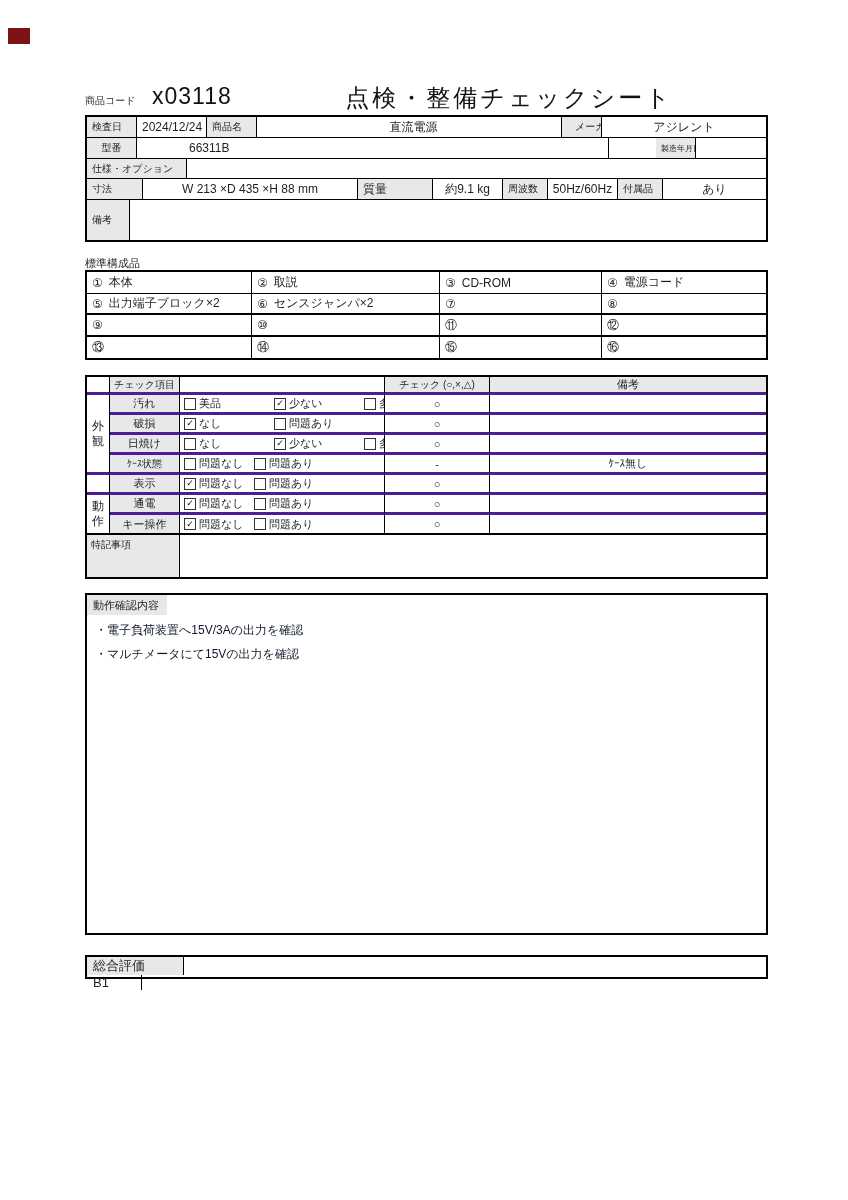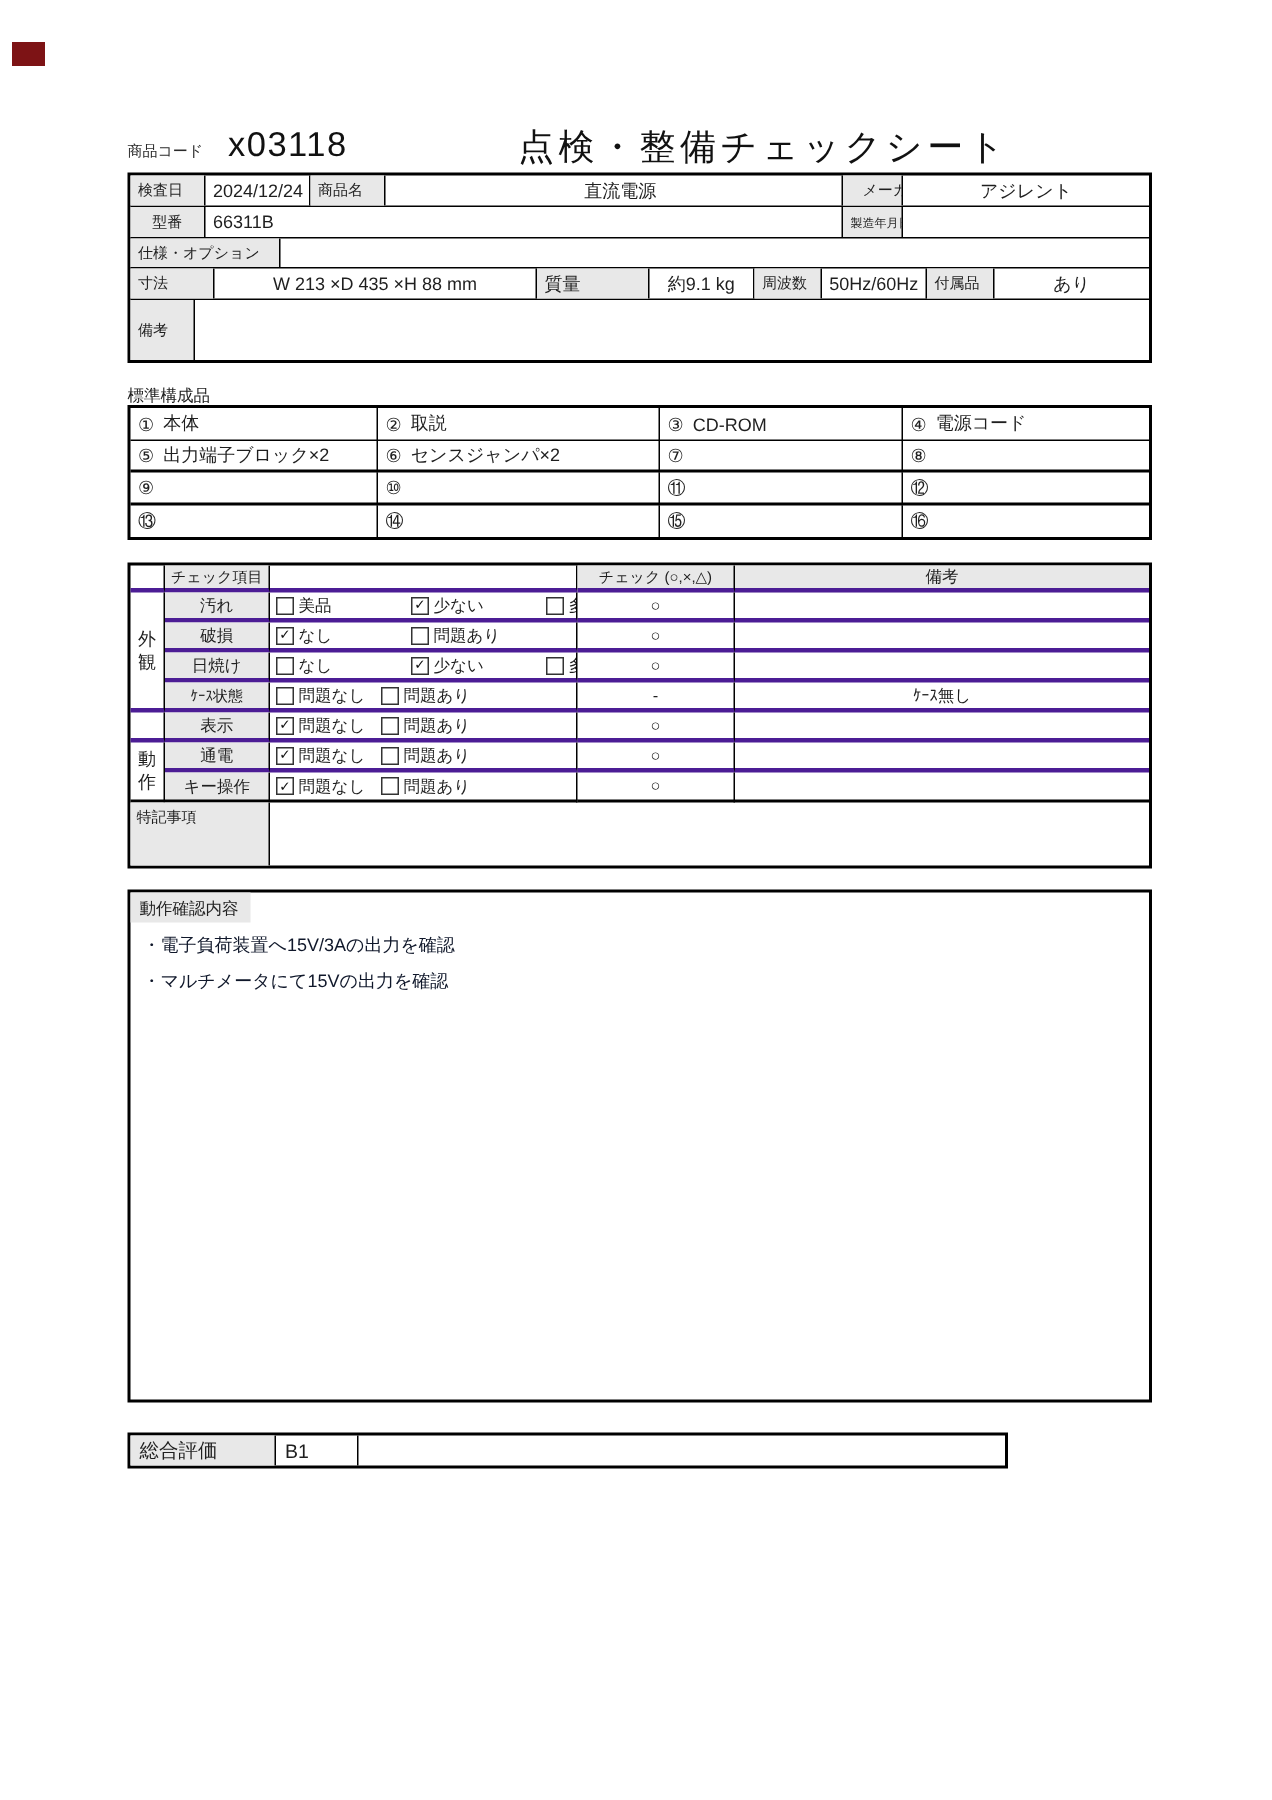--- a/index.html
+++ b/index.html
@@ -70,21 +70,21 @@
 
   <div class="abs tbl" style="left:85px;top:115px;width:683px;">
     <div class="frow" style="height:21px;">
       <div class="cell lbl sm" style="width:50px;">検査日</div>
       <div class="cell" style="width:70px;">2024/12/24</div>
       <div class="cell lbl sm" style="width:50px;">商品名</div>
       <div class="cell c" style="width:305px;padding-left:11px;">直流電源</div>
       <div class="cell lbl sm" style="width:40px;padding-left:13px;">メーカ</div>
       <div class="cell c end" style="flex:1;">アジレント</div>
     </div>
-    <div class="frow" style="height:21px;">
+    <div class="frow" style="height:21px;gap:47px;">
       <div class="cell lbl sm c" style="width:50px;">型番</div>
       <div class="cell" style="width:425px;">66311B</div>
       <div class="cell lbl xs" style="width:40px;">製造年月日</div>
       <div class="cell end" style="flex:1;"></div>
     </div>
     <div class="frow" style="height:20px;">
       <div class="cell lbl sm" style="width:100px;">仕様・オプション</div>
       <div class="cell end" style="flex:1;"></div>
     </div>
     <div class="frow" style="height:21px;">
@@ -293,19 +293,19 @@
     <div class="lbl nob" style="grid-row:9;grid-column:1/3;font-size:10px;align-items:flex-start;padding-top:3px;">特記事項</div>
     <div class="nob endc" style="grid-row:9;grid-column:3/6;"></div>
   </div>
 
   <div class="abs opbox" style="left:85px;top:593px;width:683px;height:342px;">
     <span class="oplabel">動作確認内容</span>
     <div class="opline">・電子負荷装置へ15V/3Aの出力を確認</div>
     <div class="opline">・マルチメータにて15Vの出力を確認</div>
   </div>
 
-  <div class="abs eval" style="left:85px;top:955px;width:587px;height:24px;">
+  <div class="abs eval" style="left:85px;top:955px;width:683px;height:24px;flex-direction:column;">
     <div class="ec lbl" style="width:97px;">総合評価</div>
     <div class="ec" style="width:55px;">B1</div>
     <div class="ec" style="flex:1;border-right:none;"></div>
   </div>
 
 </div>
 
 </body></html>

